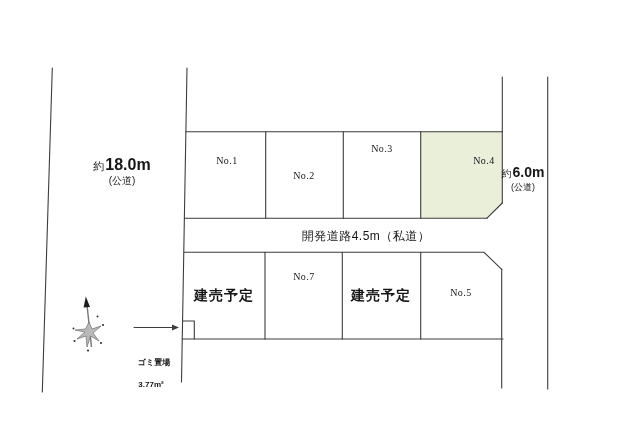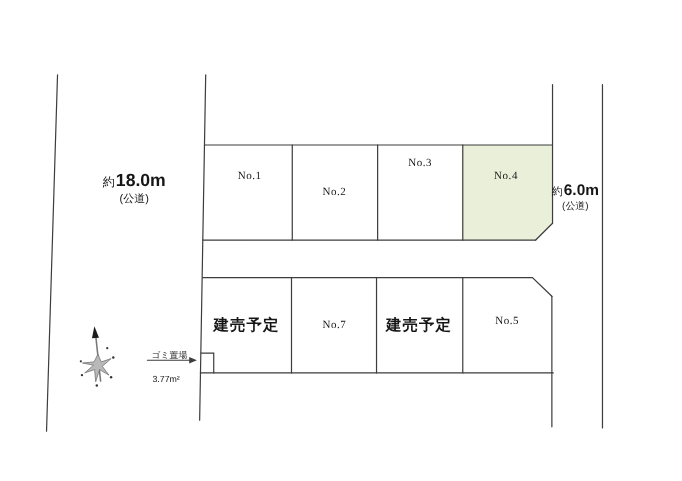--- a/index.html
+++ b/index.html
@@ -10,21 +10,21 @@
   svg.geom { position:absolute; left:0; top:0; }
   .label { position:absolute; transform:translate(-50%,-50%); white-space:nowrap; color:#161616; }
   .lot-no { font-family:"Liberation Serif", serif; font-size:10px; letter-spacing:.5px; }
   .jp-lot { font-size:14px; letter-spacing:1px;font-weight:bold; }
   .road-center { font-size:12px; letter-spacing:.5px; }
   .dim-prefix { font-size:11px; }
   .dim-value { font-size:16px; font-weight:bold;text-align:right; }
   .dim-value-sm { font-size:14px; font-weight:bold; }
   .dim-type { font-size:10px; }
   .dim-type-sm { font-size:9px; }
-  .tiny { font-size:8px; font-weight:normal; }
+  .tiny { font-size:8px; font-weight:bold;margin-top:39px; }
   .dim-line { display:flex; align-items:baseline; gap:1px; }
 </style>
 </head>
 <body>
 
 <div class="stage">
 
   <svg class="geom" width="620" height="437" viewBox="0 0 620 437">
 
     <polygon points="420.7,131.8 502,131.8 502,203 487,218.2 420.7,218.2" fill="#e9efd9" stroke="none"></polygon>
@@ -70,27 +70,28 @@
       <circle cx="74.5" cy="341" r="1.1" fill="#333"></circle>
       <circle cx="73.5" cy="328.5" r="1" fill="#333"></circle>
       <circle cx="88" cy="350.5" r="1.1" fill="#333"></circle>
       <circle cx="97.5" cy="316.5" r="1" fill="#333"></circle>
     </g>
   </svg>
 
   <div class="label lot-no" style="left:227px; top:160px">No.1</div>
   <div class="label lot-no" style="left:304px; top:175px">No.2</div>
   <div class="label lot-no" style="left:382px; top:148px">No.3</div>
-  <div class="label lot-no" style="left:460px; top:160px">No.4</div>
+  <div class="label lot-no" style="left:484px; top:160px">No.4</div>
 
   <div class="label jp-lot" style="left:224px; top:296px">建売予定</div>
-  <div class="label lot-no" style="left:304px; top:296px">No.7</div>
+  <div class="label lot-no" style="left:304px; top:276px">No.7</div>
   <div class="label jp-lot" style="left:381px; top:296px">建売予定</div>
   <div class="label lot-no" style="left:461px; top:292px">No.5</div>
 
+  <div class="label road-center" style="left:366px; top:236px">開発道路4.5m（私道）</div>
 
   <div class="label" style="left:122px; top:172px">
     <div class="dim-line" style="justify-content:center">
       <span class="dim-prefix">約</span>
         <span class="dim-value">18.0m</span>
     </div>
     <div class="dim-type" style="text-align:center">(公道)</div>
   </div>
 
   <div class="label" style="left:523px; top:179px">

